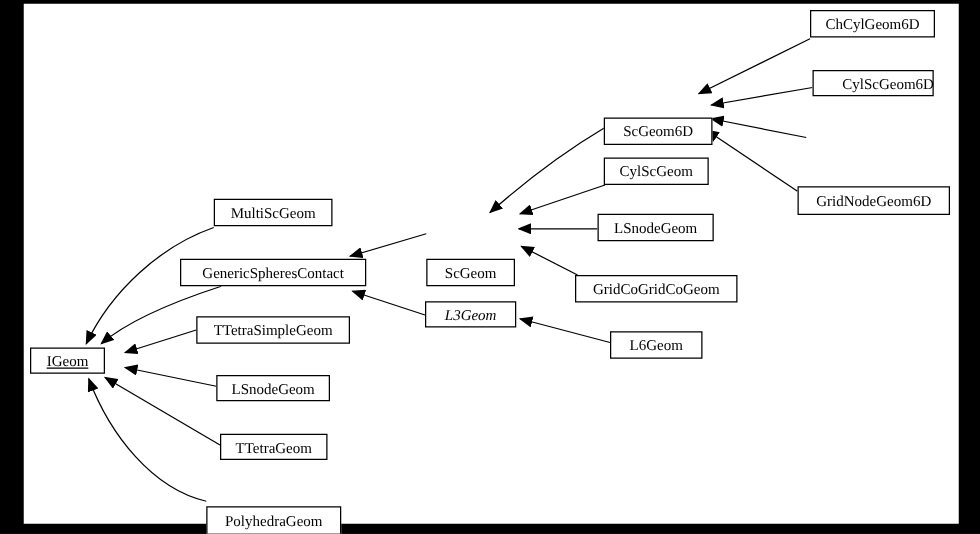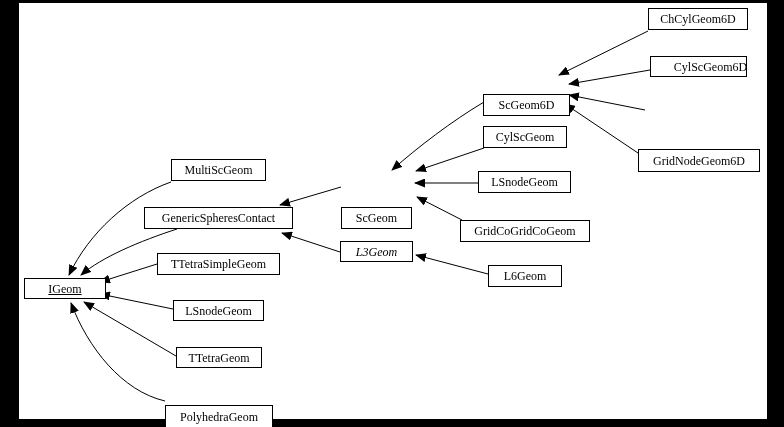--- a/index.html
+++ b/index.html
@@ -87,18 +87,18 @@
   <div class="node" style="left:483px; top:126px; width:84px;  height:22px;">CylScGeom</div>
   <div class="node" style="left:638px; top:149px; width:122px; height:23px;">GridNodeGeom6D</div>
   <div class="node" style="left:171px; top:159px; width:95px;  height:22px;">MultiScGeom</div>
   <div class="node" style="left:478px; top:171px; width:93px;  height:22px;">LSnodeGeom</div>
   <div class="node" style="left:341px; top:173px; width:71px;  height:22px;margin-top:34px;">ScGeom</div>
   <div class="node" style="left:144px; top:207px; width:149px; height:22px;">GenericSpheresContact</div>
   <div class="node" style="left:460px; top:220px; width:130px; height:22px;">GridCoGridCoGeom</div>
   <div class="node" style="left:340px; top:241px; width:73px;  height:21px;font-style:italic;">L3Geom</div>
   <div class="node" style="left:157px; top:253px; width:123px; height:22px;">TTetraSimpleGeom</div>
   <div class="node" style="left:488px; top:265px; width:74px;  height:22px;">L6Geom</div>
-  <div class="node" style="left:24px;  top:278px; width:82px;  height:21px;text-decoration:underline;">IGeom</div>
+  <div class="node" style="left:24px;  top:278px; width:60px;  height:21px;text-decoration:underline;">IGeom</div>
   <div class="node" style="left:173px; top:300px; width:91px;  height:21px;">LSnodeGeom</div>
   <div class="node" style="left:176px; top:347px; width:86px;  height:21px;">TTetraGeom</div>
   <div class="node" style="left:165px; top:392px; width:108px; height:23px;margin-top:13px;">PolyhedraGeom</div>
 
 </div>
 
 </body></html>

